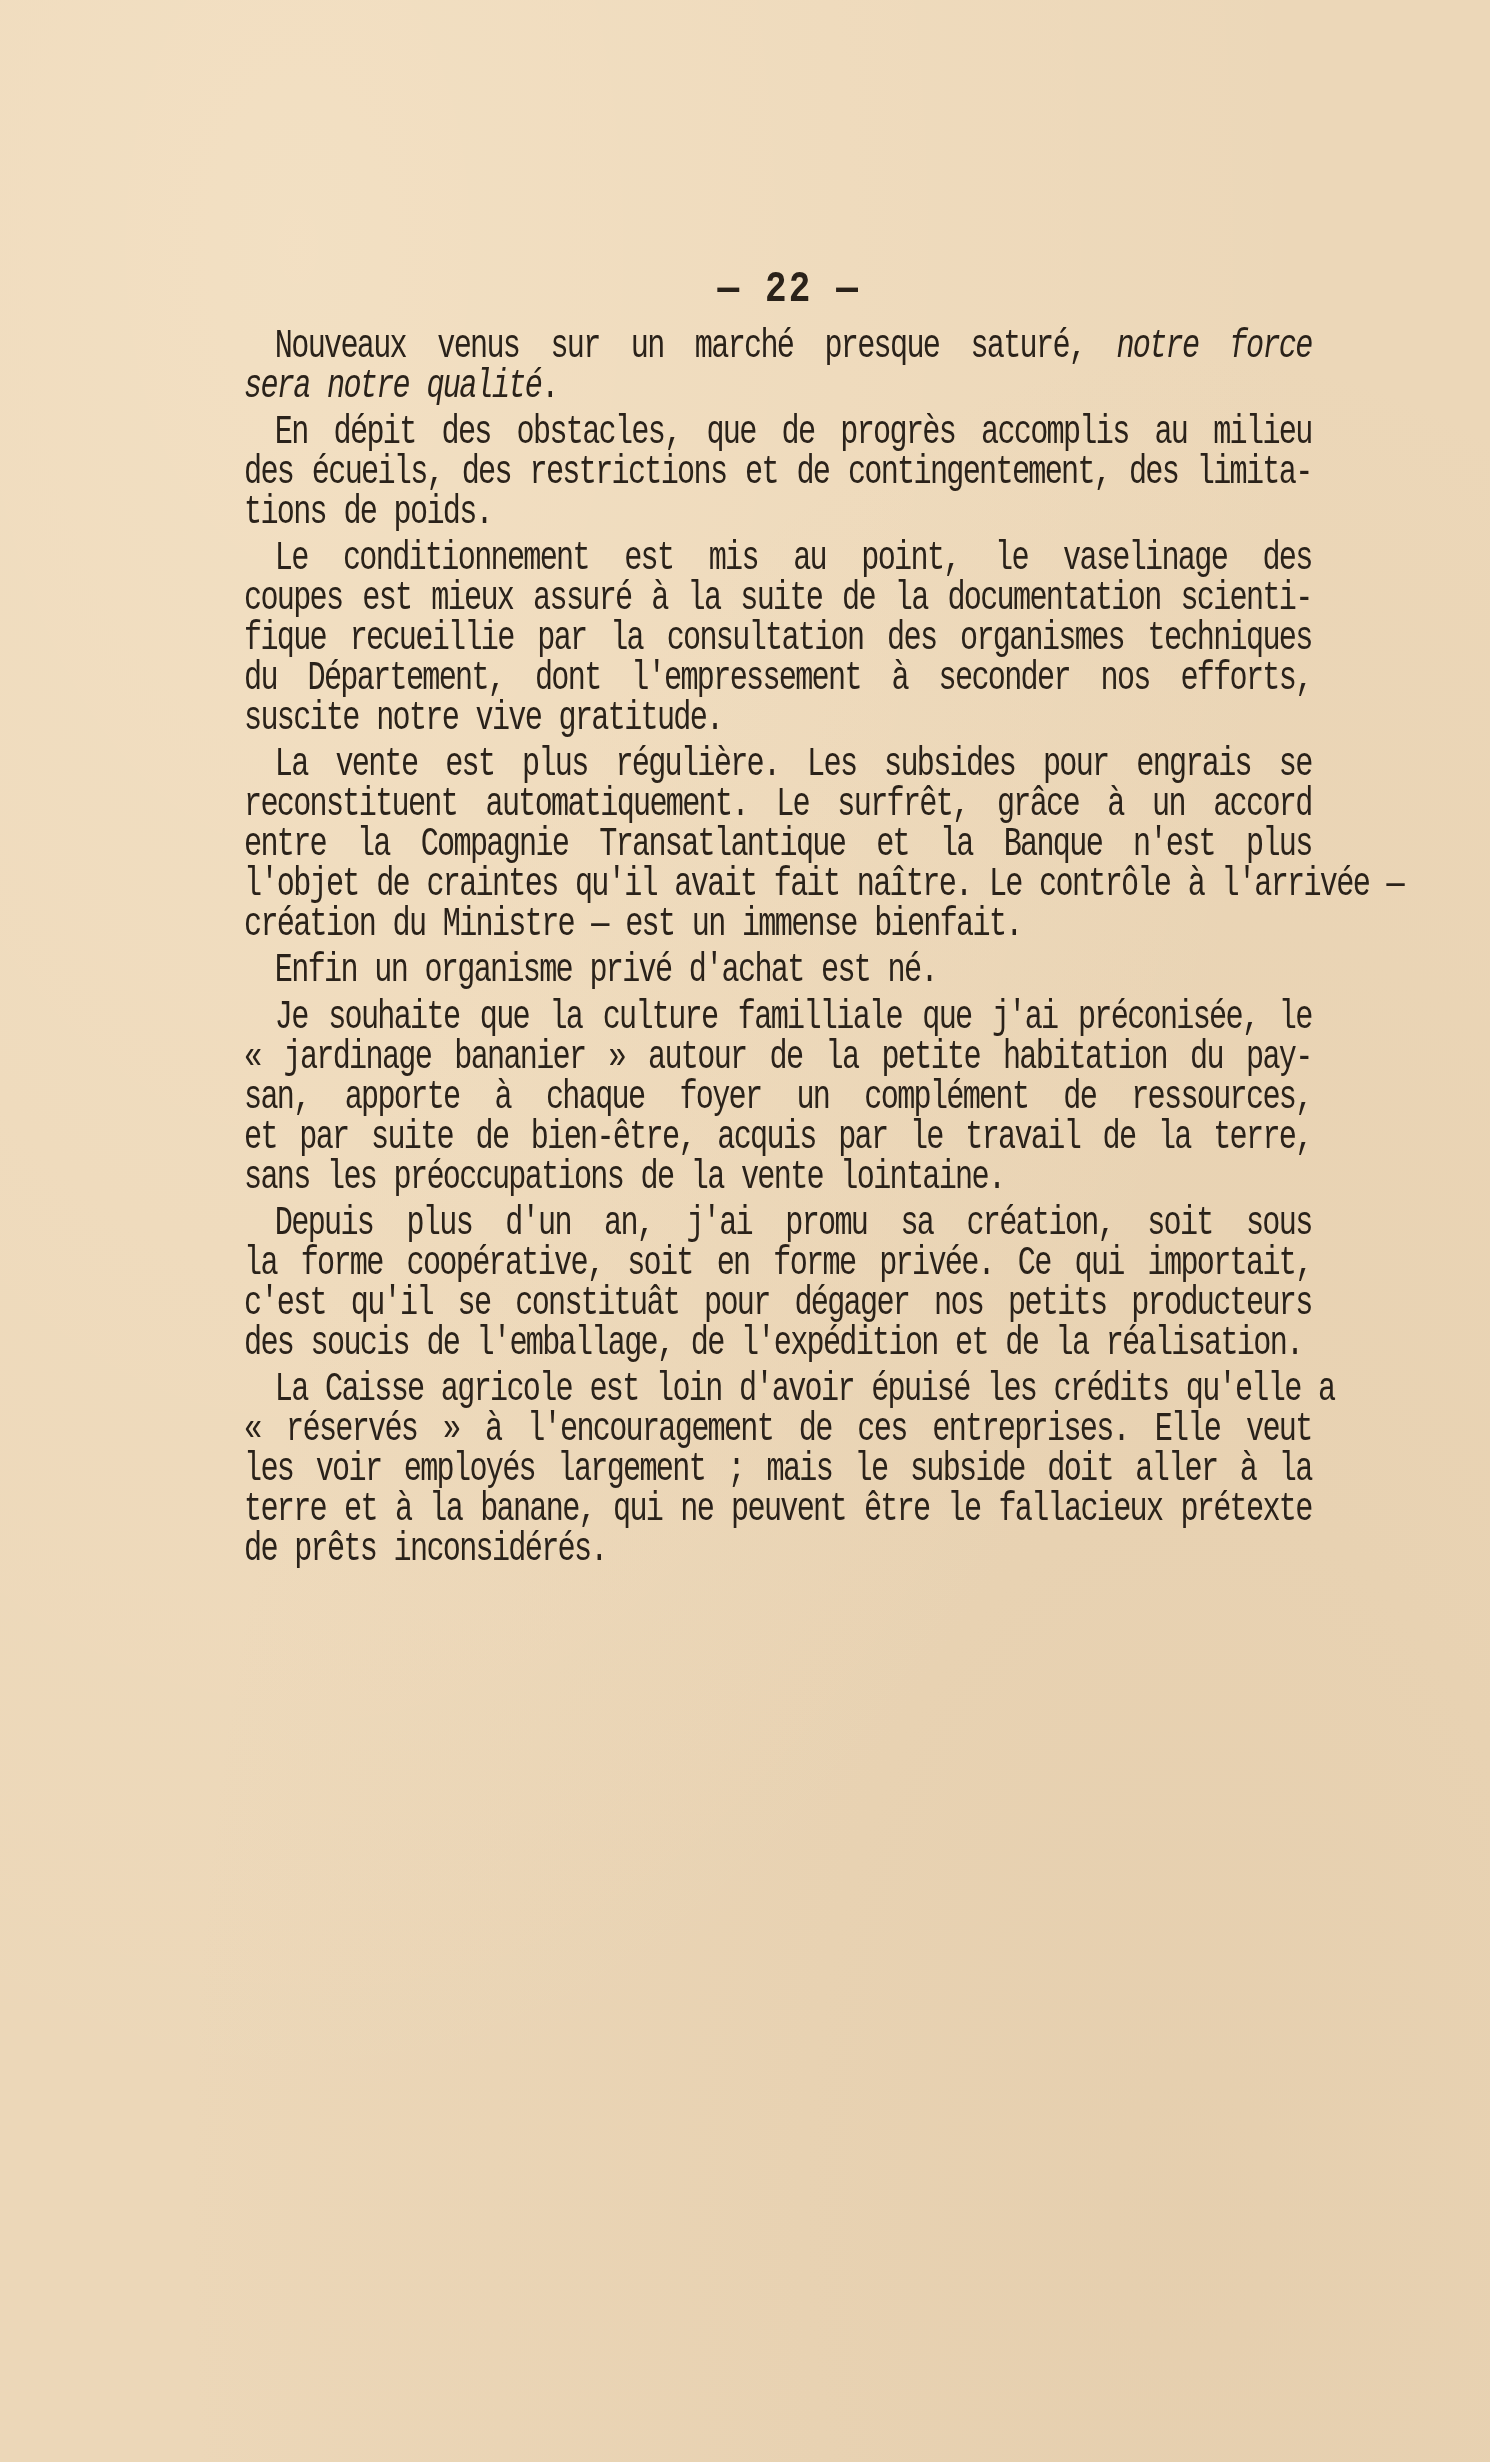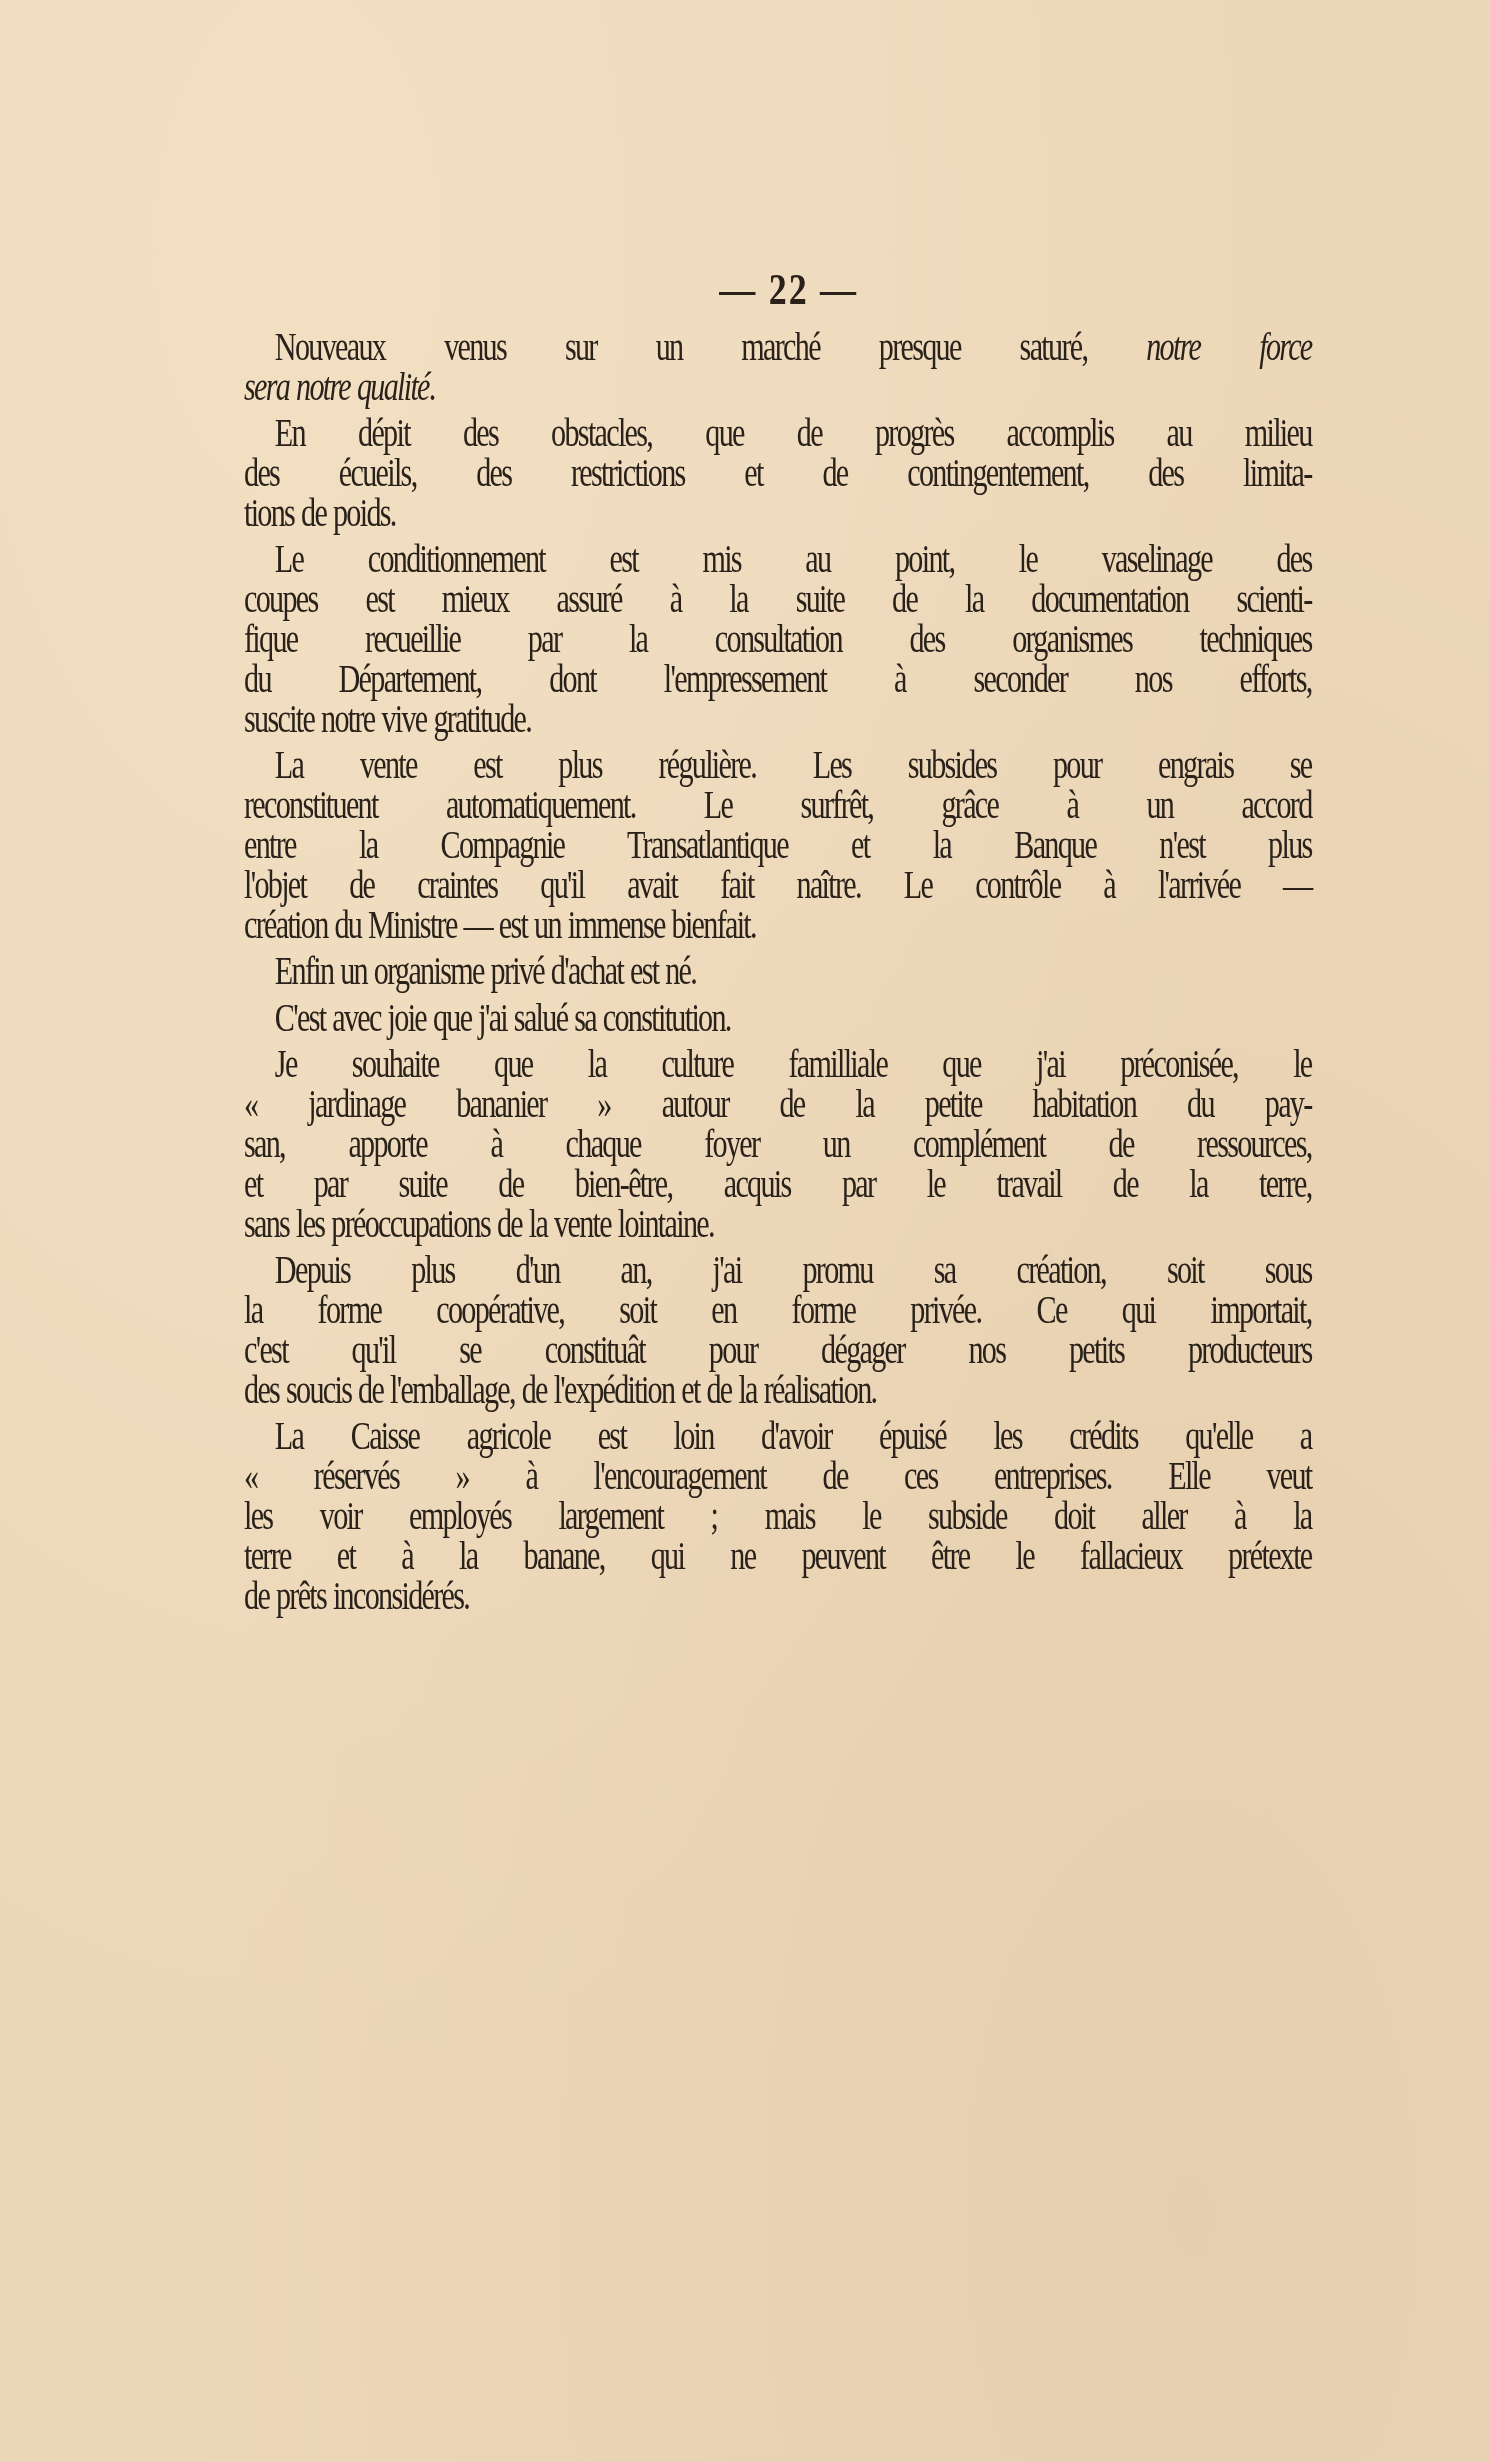--- a/index.html
+++ b/index.html
@@ -16,20 +16,21 @@
       position: relative;
       overflow: hidden;
       font-family: "Liberation Serif", "DejaVu Serif", serif;
       color: #2a221a;
     }
     .page {
       position: absolute;
       left: 244px;
       top: 267px;
       width: 1068px;
+      font-family: Liberation Mono, monospace;
     }
     .page-number {
       text-align: center;
       font-size: 45px;
       line-height: 45px;
       letter-spacing: 2.7px;
       margin: 0 0 13.7px 0;
       padding-left: 27px;
       font-weight: bold;
       transform: scaleX(0.8);
@@ -92,23 +93,20 @@
         <span class="line indent"><span>La vente est plus régulière. Les subsides pour engrais se</span></span>
         <span class="line"><span>reconstituent automatiquement. Le surfrêt, grâce à un accord</span></span>
         <span class="line"><span>entre la Compagnie Transatlantique et la Banque n'est plus</span></span>
         <span class="line"><span>l'objet de craintes qu'il avait fait naître. Le contrôle à l'arrivée —</span></span>
         <span class="line last"><span>création du Ministre — est un immense bienfait.</span></span>
       </div>
       <div class="para">
         <span class="line indent last"><span>Enfin un organisme privé d'achat est né.</span></span>
       </div>
       <div class="para">
-        <span class="line indent last"><span>C'est avec joie que j'ai salué sa constitution.</span></span>
-      </div>
-      <div class="para">
         <span class="line indent"><span>Je souhaite que la culture familliale que j'ai préconisée, le</span></span>
         <span class="line"><span>« jardinage bananier » autour de la petite habitation du pay-</span></span>
         <span class="line"><span>san, apporte à chaque foyer un complément de ressources,</span></span>
         <span class="line"><span>et par suite de bien-être, acquis par le travail de la terre,</span></span>
         <span class="line last"><span>sans les préoccupations de la vente lointaine.</span></span>
       </div>
       <div class="para">
         <span class="line indent"><span>Depuis plus d'un an, j'ai promu sa création, soit sous</span></span>
         <span class="line"><span>la forme coopérative, soit en forme privée. Ce qui importait,</span></span>
         <span class="line"><span>c'est qu'il se constituât pour dégager nos petits producteurs</span></span>

